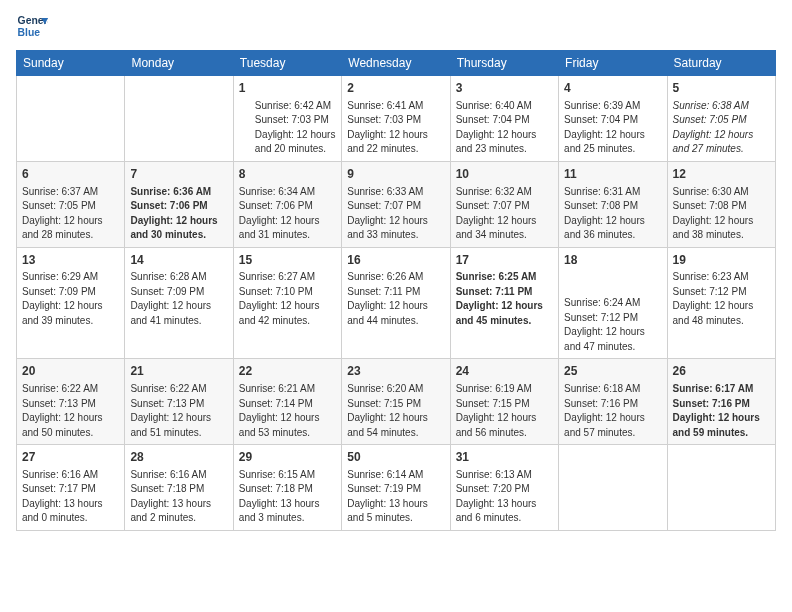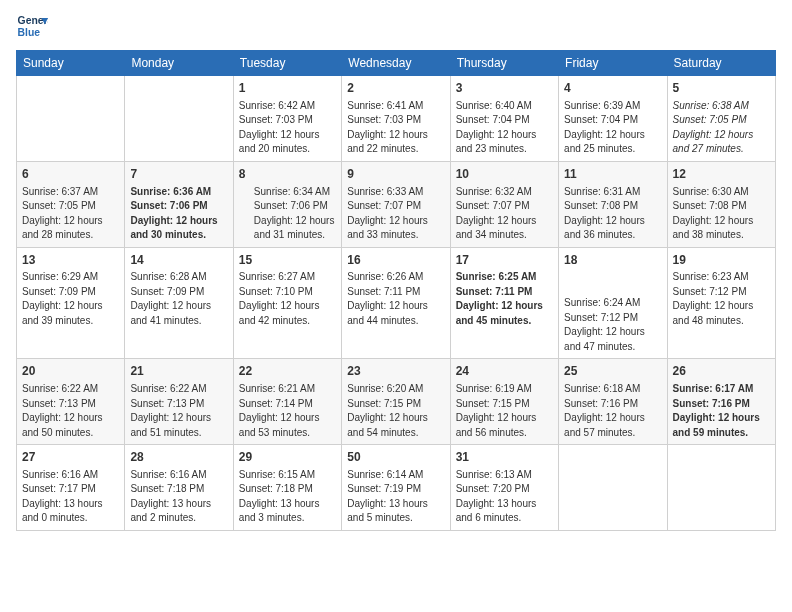--- a/index.html
+++ b/index.html
@@ -117,21 +117,21 @@
           <th>Friday</th>
           <th>Saturday</th>
         </tr>
     </thead>
     <tbody id="calendar-body">
     <tr>
           <td class="empty-cell"></td>
           <td class="empty-cell"></td>
           <td>
             <span class="day-num">1</span>
-            <div class="day-info" style="white-space: pre-line;">Sunrise: 6:42 AM
+            <div class="day-info" style="white-space: pre-line; margin-left: 16px;">Sunrise: 6:42 AM
 Sunset: 7:03 PM
 Daylight: 12 hours
 and 20 minutes.</div>
           </td>
           <td>
             <span class="day-num">2</span>
             <div class="day-info" style="white-space: pre-line;">Sunrise: 6:41 AM
 Sunset: 7:03 PM
 Daylight: 12 hours
 and 22 minutes.</div>
@@ -168,21 +168,21 @@
           </td>
           <td>
             <span class="day-num">7</span>
             <div class="day-info" style="white-space: pre-line; font-weight: bold;">Sunrise: 6:36 AM
 Sunset: 7:06 PM
 Daylight: 12 hours
 and 30 minutes.</div>
           </td>
           <td>
             <span class="day-num">8</span>
-            <div class="day-info" style="white-space: pre-line; margin-left: 15px;">Sunrise: 6:34 AM
+            <div class="day-info" style="white-space: pre-line;">Sunrise: 6:34 AM
 Sunset: 7:06 PM
 Daylight: 12 hours
 and 31 minutes.</div>
           </td>
           <td>
             <span class="day-num">9</span>
             <div class="day-info" style="white-space: pre-line;">Sunrise: 6:33 AM
 Sunset: 7:07 PM
 Daylight: 12 hours
 and 33 minutes.</div>

